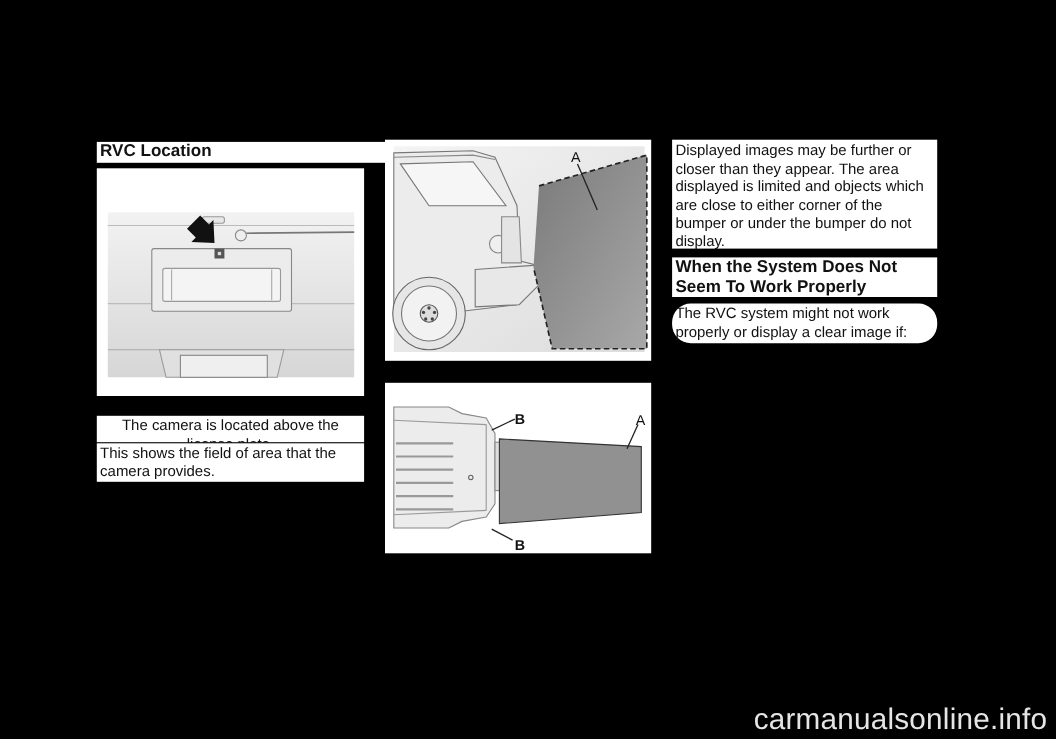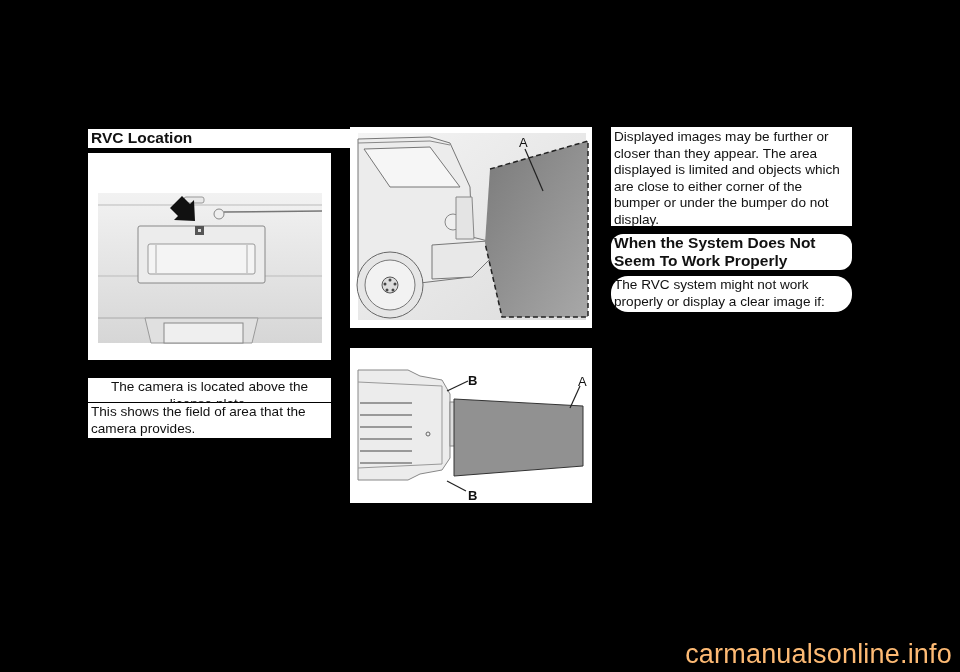--- a/index.html
+++ b/index.html
@@ -2,21 +2,21 @@
 <html><head>
 <meta charset="utf-8">
 <style>
   html,body{margin:0;padding:0;background:#000;}
   body{width:960px;height:672px;position:relative;overflow:hidden;font-family:"Liberation Sans",sans-serif;color:#111;}
   .box{position:absolute;background:#fff;}
   .heading{font-weight:bold;font-size:15.5px;line-height:18px;padding:0 3px;box-sizing:border-box;}
   .para{font-size:13.6px;line-height:16.5px;padding:0 3px;box-sizing:border-box;}
   .fig{position:absolute;background:#fff;}
   .fig svg{display:block;}
-  .watermark{position:absolute;right:8px;bottom:2px;font-size:27px;color:#fdba74;letter-spacing:0.2px;}
+  .watermark{position:absolute;right:8px;bottom:2px;font-size:27px;color:#e5e5e5;letter-spacing:0.2px;}
 </style>
 </head>
 <body>
 
 <div class="box heading" style="left:88px;top:129px;width:281px;height:19px;">
   <span>RVC Location</span>
 </div>
 
 <div class="fig" style="left:88px;top:153px;width:243px;height:207px;">
   <svg width="243" height="207" viewBox="0 0 243 207">
@@ -114,21 +114,21 @@
     <text x="118" y="37" font-family="Liberation Sans, sans-serif" font-size="13" font-weight="bold" fill="#111">B</text>
     <text x="228" y="38" font-family="Liberation Sans, sans-serif" font-size="13" fill="#111">A</text>
     <text x="118" y="152" font-family="Liberation Sans, sans-serif" font-size="13" font-weight="bold" fill="#111">B</text>
   </svg>
 </div>
 
 <div class="box para" style="left:611px;top:127px;width:241px;height:99px;padding-top:2px;">
   <span>Displayed images may be further or closer than they appear. The area displayed is limited and objects which are close to either corner of the bumper or under the bumper do not display.</span>
 </div>
 
-<div class="box heading" style="left:611px;top:234px;width:241px;height:36px;border-radius:12px;">
+<div class="box heading" style="left:611px;top:234px;width:241px;height:36px;">
   <span>When the System Does Not Seem To Work Properly</span>
 </div>
 
 <div class="box para" style="left:611px;top:276px;width:241px;height:36px;padding-top:1px;border-radius:17px;">
   <span>The RVC system might not work properly or display a clear image if:</span>
 </div>
 
 <div class="watermark">
   <span>carmanualsonline.info</span>
 </div>

